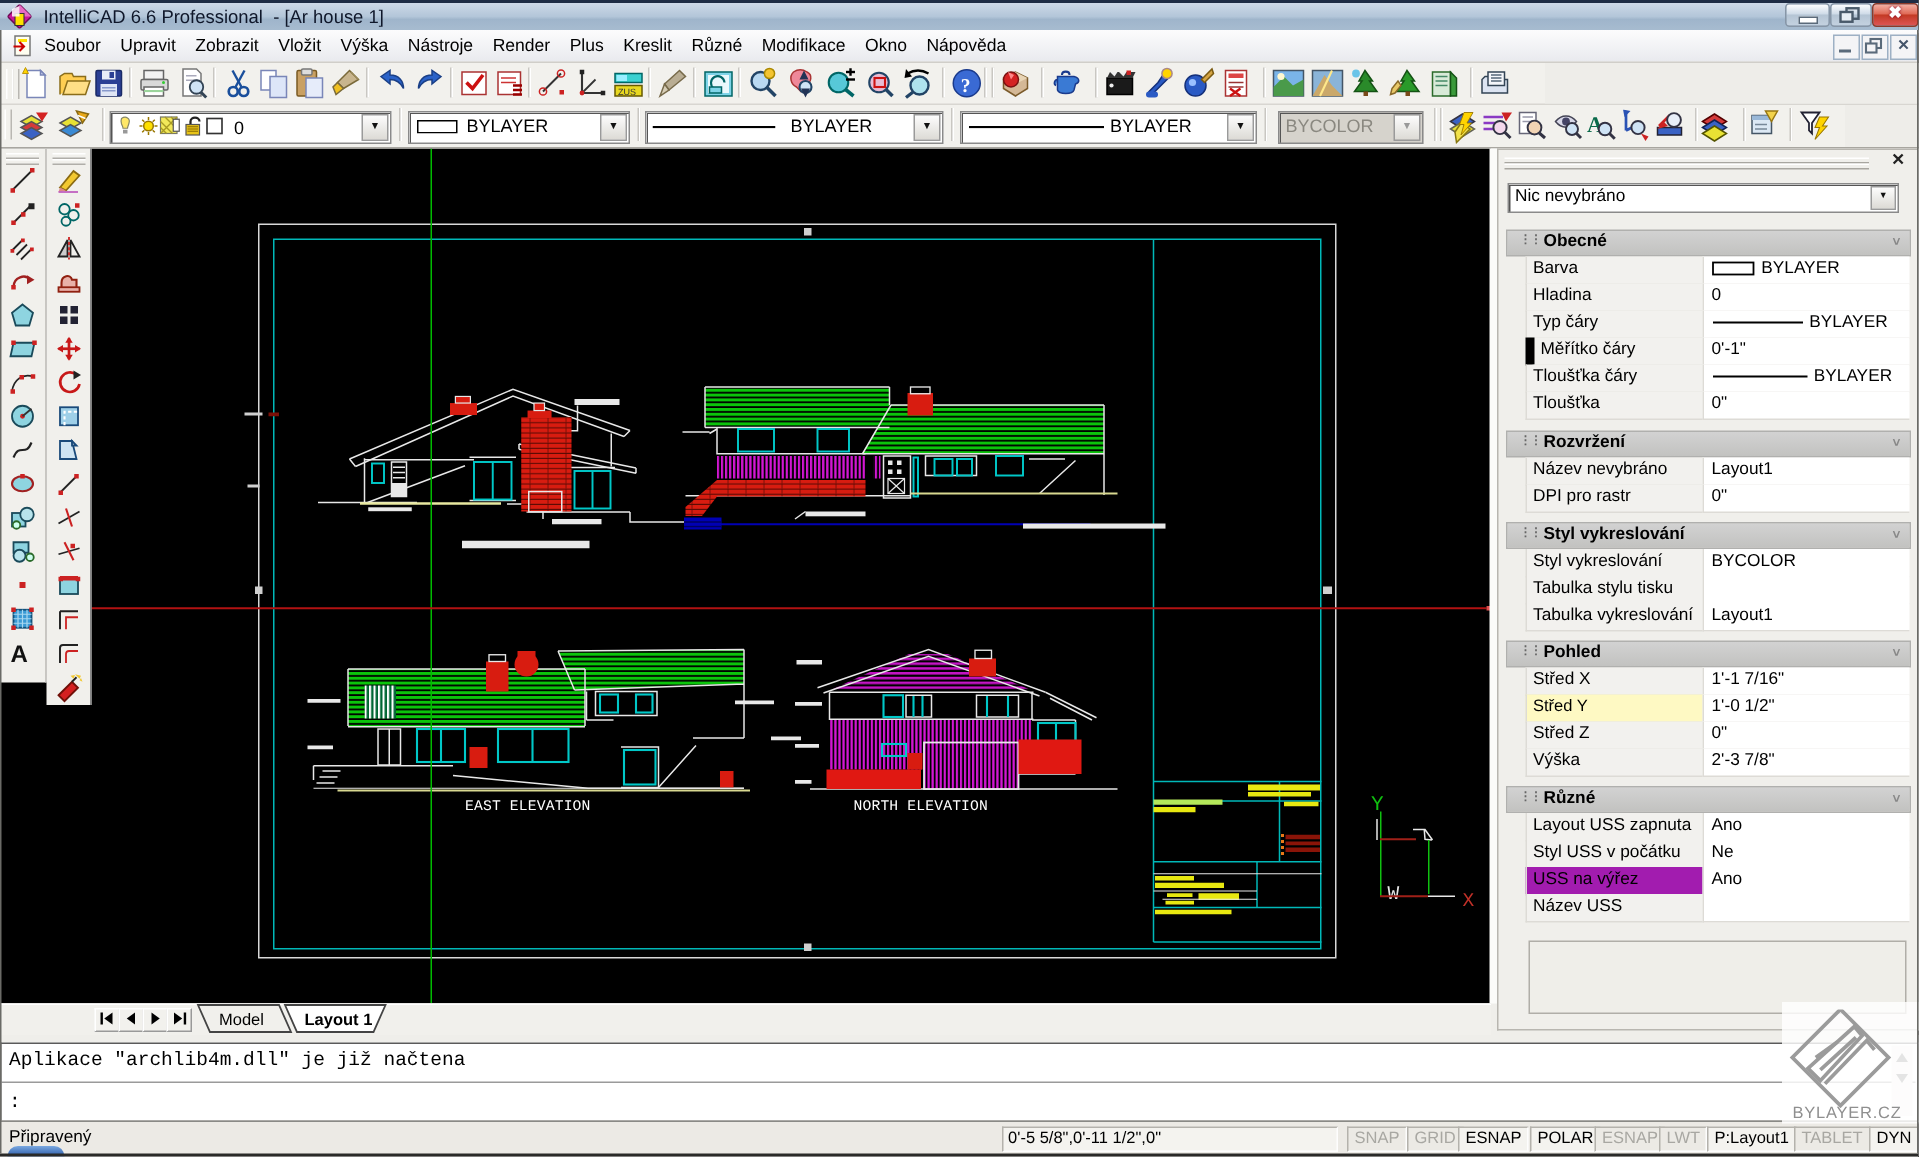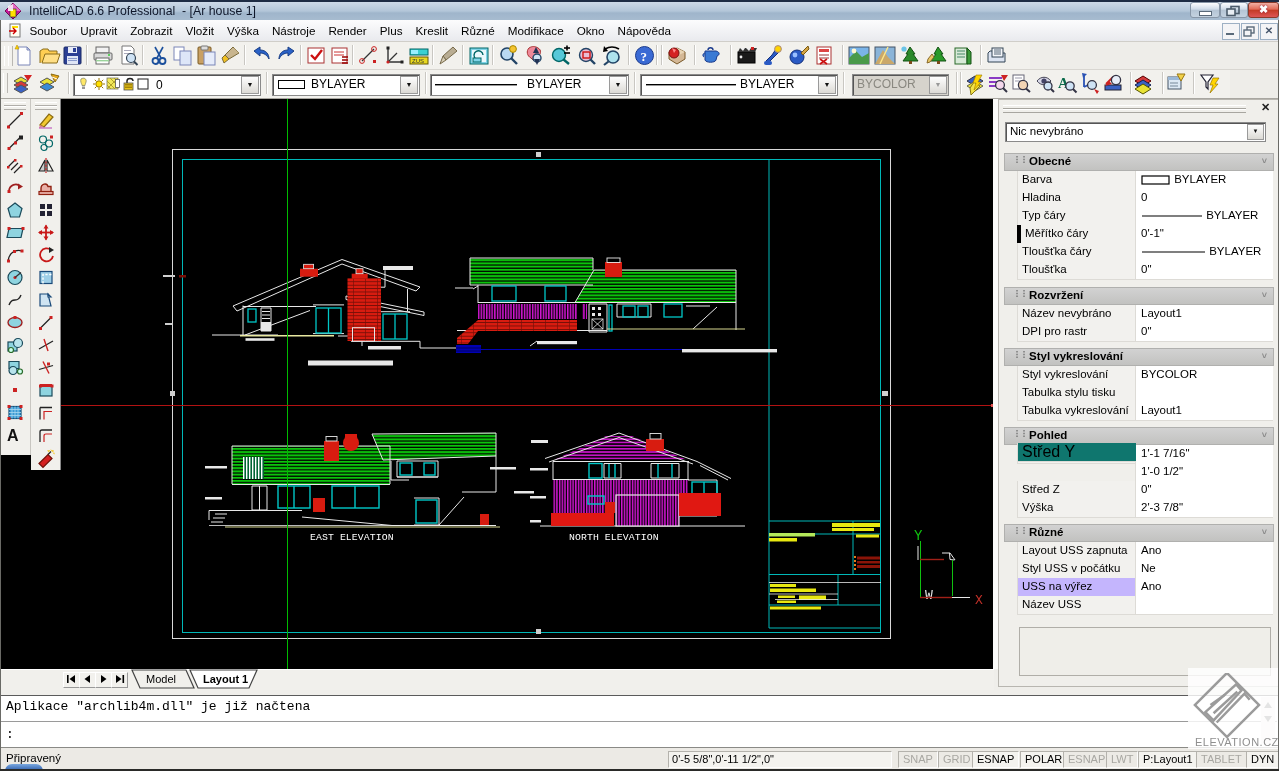--- a/index.html
+++ b/index.html
@@ -920,21 +920,21 @@
     <div class="ab" style="left:1017px;top:171px;width:118px;height:18px;background:#f2f1ee;border-bottom:1px solid #dddbd6;border-left:1px solid #dddbd6;font-size:11.5px;color:#000;line-height:17px"><span style="padding-left:4px">Barva</span></div>
     <div class="ab" style="left:1135px;top:171px;width:137px;height:18px;background:#fff;border-bottom:1px solid #dddbd6;border-left:1px solid #dddbd6;font-size:11.5px;color:#000;line-height:17px;white-space:nowrap;overflow:hidden"><span style="padding-left:5px"><span><svg width="30" height="10" style="vertical-align:middle">
             <rect x="1" y="1" width="27" height="8" fill="#fff" stroke="#000" stroke-width="1.2"></rect>
           </svg> BYLAYER</span></span></div>
     <div class="ab" style="left:1017px;top:189px;width:118px;height:18px;background:#f2f1ee;border-bottom:1px solid #dddbd6;border-left:1px solid #dddbd6;font-size:11.5px;color:#000;line-height:17px"><span style="padding-left:4px">Hladina</span></div>
     <div class="ab" style="left:1135px;top:189px;width:137px;height:18px;background:#fff;border-bottom:1px solid #dddbd6;border-left:1px solid #dddbd6;font-size:11.5px;color:#000;line-height:17px;white-space:nowrap;overflow:hidden"><span style="padding-left:5px">0</span></div>
     <div class="ab" style="left:1017px;top:207px;width:118px;height:18px;background:#f2f1ee;border-bottom:1px solid #dddbd6;border-left:1px solid #dddbd6;font-size:11.5px;color:#000;line-height:17px"><span style="padding-left:4px">Typ čáry</span></div>
     <div class="ab" style="left:1135px;top:207px;width:137px;height:18px;background:#fff;border-bottom:1px solid #dddbd6;border-left:1px solid #dddbd6;font-size:11.5px;color:#000;line-height:17px;white-space:nowrap;overflow:hidden"><span style="padding-left:5px"><span><svg width="62" height="10" style="vertical-align:middle">
             <line x1="1" y1="5" x2="61" y2="5" stroke="#000" stroke-width="1.2"></line>
           </svg> BYLAYER</span></span></div>
-    <div class="ab" style="left:1017px;top:225px;width:118px;height:18px;background:#f2f1ee;border-bottom:1px solid #dddbd6;border-left:4px solid #000000;font-size:11.5px;color:#000;line-height:17px"><span style="padding-left:4px">Měřítko čáry</span></div>
+    <div class="ab" style="left:1017px;top:225px;width:118px;height:18px;background:#f2f1ee;border-bottom:1px solid #dddbd6;border-left:6px solid #000000;font-size:11.5px;color:#000;line-height:17px"><span style="padding-left:4px">Měřítko čáry</span></div>
     <div class="ab" style="left:1135px;top:225px;width:137px;height:18px;background:#fff;border-bottom:1px solid #dddbd6;border-left:1px solid #dddbd6;font-size:11.5px;color:#000;line-height:17px;white-space:nowrap;overflow:hidden"><span style="padding-left:5px">0'-1"</span></div>
     <div class="ab" style="left:1017px;top:243px;width:118px;height:18px;background:#f2f1ee;border-bottom:1px solid #dddbd6;border-left:1px solid #dddbd6;font-size:11.5px;color:#000;line-height:17px"><span style="padding-left:4px">Tloušťka čáry</span></div>
     <div class="ab" style="left:1135px;top:243px;width:137px;height:18px;background:#fff;border-bottom:1px solid #dddbd6;border-left:1px solid #dddbd6;font-size:11.5px;color:#000;line-height:17px;white-space:nowrap;overflow:hidden"><span style="padding-left:5px"><span><svg width="65" height="10" style="vertical-align:middle">
             <line x1="1" y1="5" x2="64" y2="5" stroke="#000" stroke-width="1.2"></line>
           </svg> BYLAYER</span></span></div>
     <div class="ab" style="left:1017px;top:261px;width:118px;height:18px;background:#f2f1ee;border-bottom:1px solid #dddbd6;border-left:1px solid #dddbd6;font-size:11.5px;color:#000;line-height:17px"><span style="padding-left:4px">Tloušťka</span></div>
     <div class="ab" style="left:1135px;top:261px;width:137px;height:18px;background:#fff;border-bottom:1px solid #dddbd6;border-left:1px solid #dddbd6;font-size:11.5px;color:#000;line-height:17px;white-space:nowrap;overflow:hidden"><span style="padding-left:5px">0"</span></div>
     <div class="ab" style="left:1004px;top:287px;width:268px;height:16px;background:linear-gradient(#d2d2d2,#c2c2c0);border:1px solid #b0b0ae;font-size:11.5px;font-weight:bold;color:#000;line-height:15px">
       <span class="ab" style="left:8px;top:3px;width:4px;height:10px;color:#666;font-size:8px;line-height:5px;letter-spacing:-1px">⋮⋮</span>
       <span class="ab" style="left:24px">Rozvržení</span>
@@ -955,47 +955,47 @@
     <div class="ab" style="left:1135px;top:384px;width:137px;height:18px;background:#fff;border-bottom:1px solid #dddbd6;border-left:1px solid #dddbd6;font-size:11.5px;color:#000;line-height:17px;white-space:nowrap;overflow:hidden"><span style="padding-left:5px"></span></div>
     <div class="ab" style="left:1017px;top:402px;width:118px;height:18px;background:#f2f1ee;border-bottom:1px solid #dddbd6;border-left:1px solid #dddbd6;font-size:11.5px;color:#000;line-height:17px"><span style="padding-left:4px">Tabulka vykreslování ...</span></div>
     <div class="ab" style="left:1135px;top:402px;width:137px;height:18px;background:#fff;border-bottom:1px solid #dddbd6;border-left:1px solid #dddbd6;font-size:11.5px;color:#000;line-height:17px;white-space:nowrap;overflow:hidden"><span style="padding-left:5px">Layout1</span></div>
     <div class="ab" style="left:1004px;top:427px;width:268px;height:16px;background:linear-gradient(#d2d2d2,#c2c2c0);border:1px solid #b0b0ae;font-size:11.5px;font-weight:bold;color:#000;line-height:15px">
       <span class="ab" style="left:8px;top:3px;width:4px;height:10px;color:#666;font-size:8px;line-height:5px;letter-spacing:-1px">⋮⋮</span>
       <span class="ab" style="left:24px">Pohled</span>
       <span class="ab" style="right:6px;top:0;color:#888;font-size:9px">˅</span>
     </div>
     <div class="ab" style="left:1017px;top:445px;width:118px;height:18px;background:#f2f1ee;border-bottom:1px solid #dddbd6;border-left:1px solid #dddbd6;font-size:11.5px;color:#000;line-height:17px"><span style="padding-left:4px">Střed X</span></div>
     <div class="ab" style="left:1135px;top:445px;width:137px;height:18px;background:#fff;border-bottom:1px solid #dddbd6;border-left:1px solid #dddbd6;font-size:11.5px;color:#000;line-height:17px;white-space:nowrap;overflow:hidden"><span style="padding-left:5px">1'-1 7/16"</span></div>
-    <div class="ab" style="left:1017px;top:443px;width:118px;height:18px;background:#0f766e;border-bottom:1px solid #dddbd6;border-left:1px solid #dddbd6;font-size:16px;color:#000;line-height:17px"><span style="padding-left:4px">Střed Y</span></div>
+    <div class="ab" style="left:1017px;top:463px;width:118px;height:18px;background:#fef9c3;border-bottom:1px solid #dddbd6;border-left:1px solid #dddbd6;font-size:11px;color:#000;line-height:17px"><span style="padding-left:4px">Střed Y</span></div>
     <div class="ab" style="left:1135px;top:463px;width:137px;height:18px;background:#fff;border-bottom:1px solid #dddbd6;border-left:1px solid #dddbd6;font-size:11.5px;color:#000;line-height:17px;white-space:nowrap;overflow:hidden"><span style="padding-left:5px">1'-0 1/2"</span></div>
     <div class="ab" style="left:1017px;top:481px;width:118px;height:18px;background:#f2f1ee;border-bottom:1px solid #dddbd6;border-left:1px solid #dddbd6;font-size:11.5px;color:#000;line-height:17px"><span style="padding-left:4px">Střed Z</span></div>
     <div class="ab" style="left:1135px;top:481px;width:137px;height:18px;background:#fff;border-bottom:1px solid #dddbd6;border-left:1px solid #dddbd6;font-size:11.5px;color:#000;line-height:17px;white-space:nowrap;overflow:hidden"><span style="padding-left:5px">0"</span></div>
     <div class="ab" style="left:1017px;top:499px;width:118px;height:18px;background:#f2f1ee;border-bottom:1px solid #dddbd6;border-left:1px solid #dddbd6;font-size:11.5px;color:#000;line-height:17px"><span style="padding-left:4px">Výška</span></div>
     <div class="ab" style="left:1135px;top:499px;width:137px;height:18px;background:#fff;border-bottom:1px solid #dddbd6;border-left:1px solid #dddbd6;font-size:11.5px;color:#000;line-height:17px;white-space:nowrap;overflow:hidden"><span style="padding-left:5px">2'-3 7/8"</span></div>
     <div class="ab" style="left:1004px;top:524px;width:268px;height:16px;background:linear-gradient(#d2d2d2,#c2c2c0);border:1px solid #b0b0ae;font-size:11.5px;font-weight:bold;color:#000;line-height:15px">
       <span class="ab" style="left:8px;top:3px;width:4px;height:10px;color:#666;font-size:8px;line-height:5px;letter-spacing:-1px">⋮⋮</span>
       <span class="ab" style="left:24px">Různé</span>
       <span class="ab" style="right:6px;top:0;color:#888;font-size:9px">˅</span>
     </div>
     <div class="ab" style="left:1017px;top:542px;width:118px;height:18px;background:#f2f1ee;border-bottom:1px solid #dddbd6;border-left:1px solid #dddbd6;font-size:11.5px;color:#000;line-height:17px"><span style="padding-left:4px">Layout USS zapnuta</span></div>
     <div class="ab" style="left:1135px;top:542px;width:137px;height:18px;background:#fff;border-bottom:1px solid #dddbd6;border-left:1px solid #dddbd6;font-size:11.5px;color:#000;line-height:17px;white-space:nowrap;overflow:hidden"><span style="padding-left:5px">Ano</span></div>
     <div class="ab" style="left:1017px;top:560px;width:118px;height:18px;background:#f2f1ee;border-bottom:1px solid #dddbd6;border-left:1px solid #dddbd6;font-size:11.5px;color:#000;line-height:17px"><span style="padding-left:4px">Styl USS v počátku</span></div>
     <div class="ab" style="left:1135px;top:560px;width:137px;height:18px;background:#fff;border-bottom:1px solid #dddbd6;border-left:1px solid #dddbd6;font-size:11.5px;color:#000;line-height:17px;white-space:nowrap;overflow:hidden"><span style="padding-left:5px">Ne</span></div>
-    <div class="ab" style="left:1017px;top:578px;width:118px;height:18px;background:#c4b5fd;border-bottom:1px solid #dddbd6;border-left:1px solid #dddbd6;font-size:11.5px;color:#000;line-height:17px"><span style="padding-left:4px">USS na výřez</span></div>
+    <div class="ab" style="left:1017px;top:578px;width:118px;height:18px;background:#a21caf;border-bottom:1px solid #dddbd6;border-left:1px solid #dddbd6;font-size:11.5px;color:#000;line-height:17px"><span style="padding-left:4px">USS na výřez</span></div>
     <div class="ab" style="left:1135px;top:578px;width:137px;height:18px;background:#fff;border-bottom:1px solid #dddbd6;border-left:1px solid #dddbd6;font-size:11.5px;color:#000;line-height:17px;white-space:nowrap;overflow:hidden"><span style="padding-left:5px">Ano</span></div>
     <div class="ab" style="left:1017px;top:596px;width:118px;height:18px;background:#f2f1ee;border-bottom:1px solid #dddbd6;border-left:1px solid #dddbd6;font-size:11.5px;color:#000;line-height:17px"><span style="padding-left:4px">Název USS</span></div>
     <div class="ab" style="left:1135px;top:596px;width:137px;height:18px;background:#fff;border-bottom:1px solid #dddbd6;border-left:1px solid #dddbd6;font-size:11.5px;color:#000;line-height:17px;white-space:nowrap;overflow:hidden"><span style="padding-left:5px"></span></div>
   </div>
 <div class="ab" style="left:1019px;top:627px;width:250px;height:47px;background:#efeee9;border:1px solid #b0aea8"></div>
 
 <div class="ab" style="left:1188px;top:668px;width:91px;height:81px;background:rgba(255,255,255,0.82)"></div>
 <svg class="ab" style="left:1190px;top:673px" width="76" height="66" viewBox="0 0 72 64">
  <g fill="none" stroke="#9b9b9b" stroke-width="2.4">
   <rect x="13" y="9" width="44" height="44" transform="rotate(45 35 31)"></rect>
   <path d="M14,38 L44,11 L49,17 L22,46 Z"></path>
   <path d="M25,48 L52,20 L57,26"></path>
   <path d="M19,31 L33,21 M22,39 L45,18"></path>
  </g>
 </svg>
-<div class="ab" style="left:1195px;top:736px;font-size:11px;color:#8f8f8f;letter-spacing:0.5px">ELEVATION.CZ</div>
+<div class="ab" style="left:1195px;top:736px;font-size:11px;color:#8f8f8f;letter-spacing:0.5px">BYLAYER.CZ</div>
 
 <div class="ab" style="left:0;top:769px;width:1279px;height:2px;background:#2a2a28"></div>
 <div class="ab" style="left:0;top:20px;width:1px;height:749px;background:#6a6a66"></div>
 <div class="ab" style="left:1278px;top:20px;width:1px;height:749px;background:#6a6a66"></div>
 </body></html>

